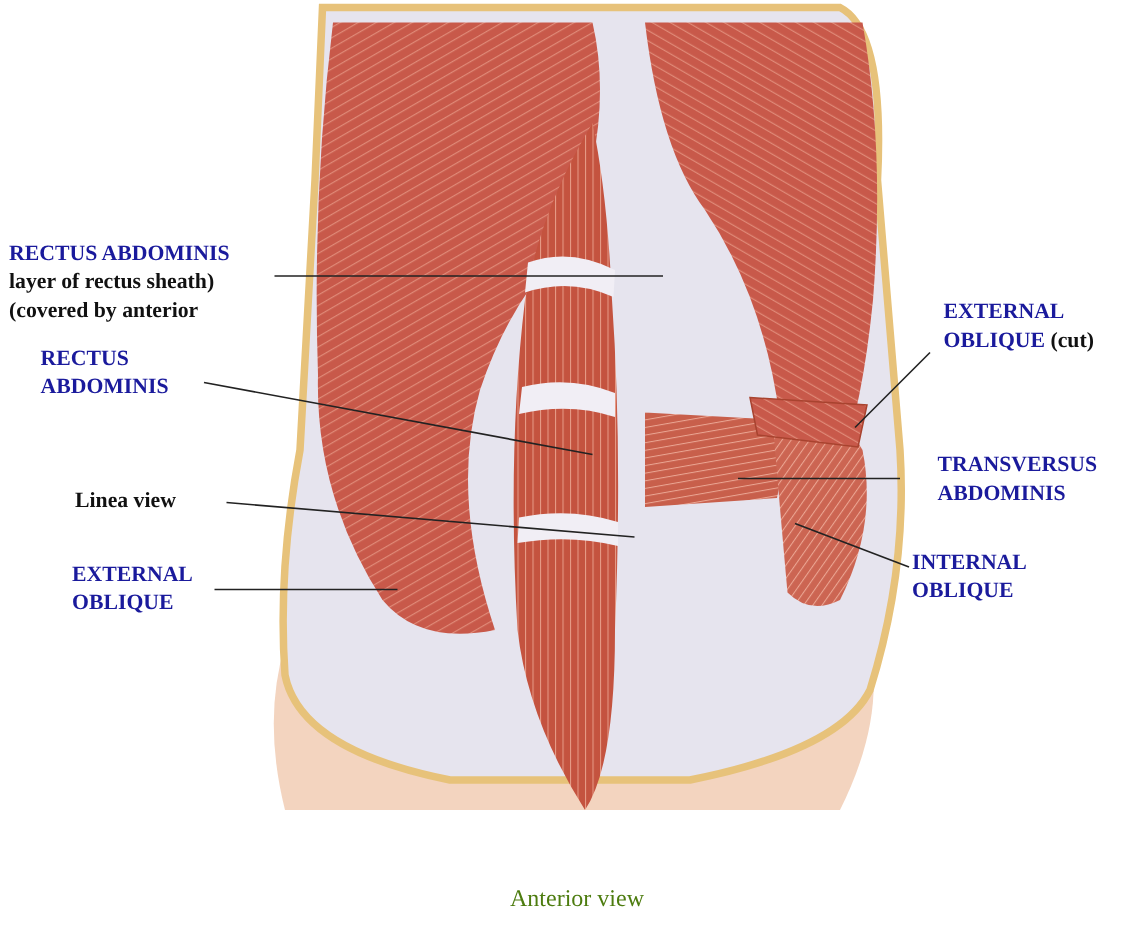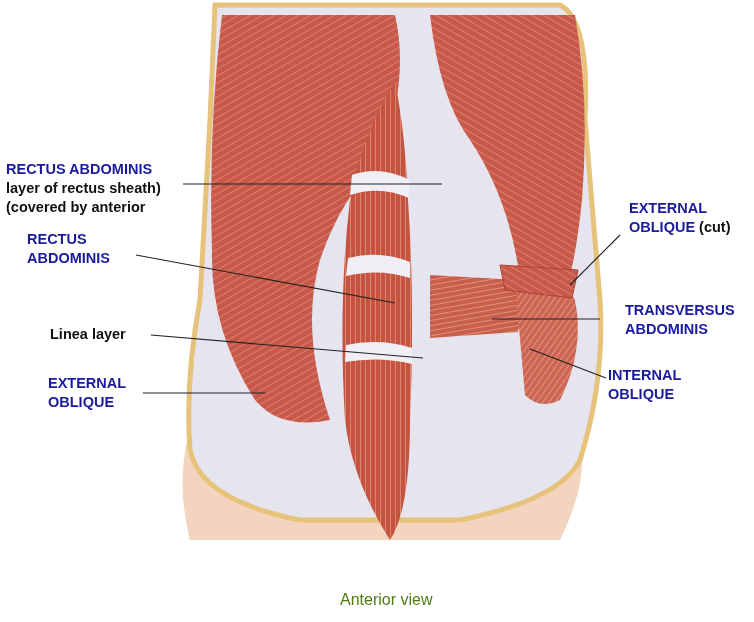--- a/index.html
+++ b/index.html
@@ -1,18 +1,18 @@
 <!DOCTYPE html>
 <html><head>
 <meta charset="utf-8">
 <style>
   html, body { margin: 0; padding: 0; background: #ffffff; }
   body { width: 754px; height: 622px; position: relative; overflow: hidden;
          font-family: "Liberation Sans", sans-serif; }
-  #figure { position: absolute; left: 0; top: 0; width: 640px; height: 622px; }
+  #figure { position: absolute; left: 0; top: 0; width: 640px; height: 622px; font-family: Liberation Serif, serif; }
   .lbl { position: absolute; font-weight: bold; font-size: 14.5px; line-height: 19px; white-space: nowrap; }
   .blue { color: #1a1a9c; }
   .black { color: #111111; }
   .caption { position: absolute; left: 340px; top: 591px; font-size: 16px; color: #4d7c0f; }
 </style>
 </head>
 <body>
 
 <div id="figure">
   <svg width="754" height="622" viewBox="0 0 754 622">
@@ -76,21 +76,21 @@
     <div class="black">layer of rectus sheath)</div>
     <div class="black">(covered by anterior</div>
   </div>
 
   <div class="lbl" style="left:27px; top:230px;">
     <div class="blue">RECTUS</div>
     <div class="blue">ABDOMINIS</div>
   </div>
 
   <div class="lbl" style="left:50px; top:325px;">
-    <div class="black">Linea layer</div>
+    <div class="black">Linea view</div>
   </div>
 
   <div class="lbl" style="left:48px; top:374px;">
     <div class="blue">EXTERNAL</div>
     <div class="blue">OBLIQUE</div>
   </div>
 
   <div class="lbl" style="left:629px; top:199px;">
     <div class="blue">EXTERNAL</div>
     <div><span class="blue">OBLIQUE</span> <span class="black">(cut)</span></div>

